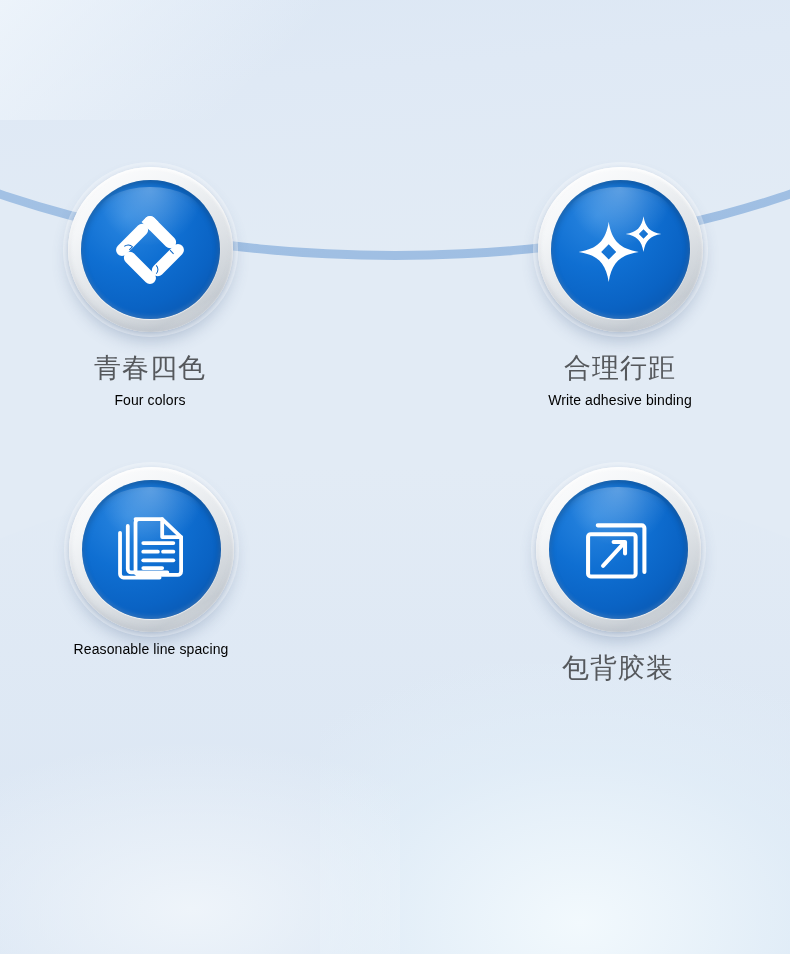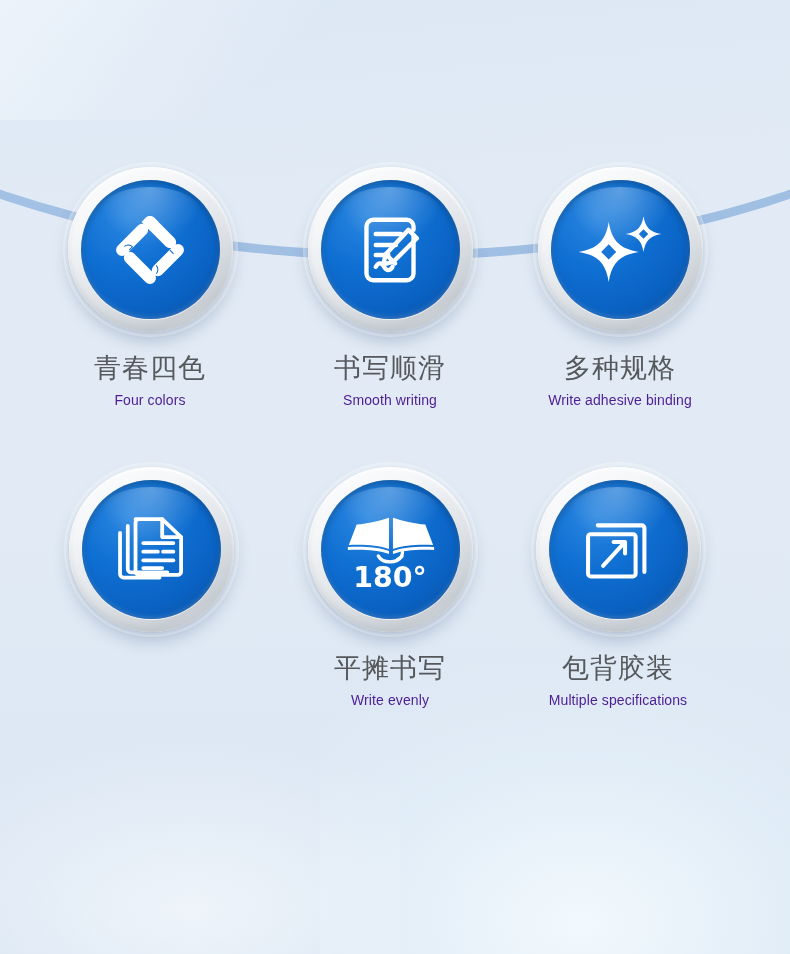--- a/index.html
+++ b/index.html
@@ -156,21 +156,21 @@
     font-size:27px;
     line-height:1.1;
     letter-spacing:1px;
     color:#55585c;
     font-family:"DejaVu Sans","Liberation Sans",sans-serif;
     white-space:nowrap;
   }
   .en-label{
     margin-top:9px;
     font-size:14px;
-    color:#4c1d95;
+    color:#000000;
     letter-spacing:.1px;
     white-space:nowrap;
   }
 
   
   .c1{ left:30px;  top:155px; }
   .c2{ left:270px; top:155px; }
   .c3{ left:500px; top:155px; }
   .c4{ left:31px;  top:455px; }
   .c5{ left:270px; top:455px; }
@@ -217,54 +217,35 @@
               <path d="M34 65.8 L34 61 A6.5 6.5 0 0 0 27.5 67" fill="none" stroke="#0a63c4" stroke-width="1.1"></path>
               <path d="M65.5 34.8 L71 34.8" fill="none" stroke="#0a63c4" stroke-width="1.1"></path>
             </g>
           </svg>
         </div>
       </div>
       <div class="cn-label">青春四色</div>
       <div class="en-label">Four colors</div>
     </div>
 
-    <div class="cell c2">
-      <div class="badge">
-        <div class="badge-inner">
-          <svg width="84" height="84" viewBox="0 0 100 100" aria-hidden="true">
-            <g fill="none" stroke="#fff" stroke-width="5.2" stroke-linecap="round" stroke-linejoin="round">
-              <path d="M78 34 V78 a8 8 0 0 1 -8 8 H30 a8 8 0 0 1 -8 -8 V22 a8 8 0 0 1 8 -8 h40 a8 8 0 0 1 8 8 v4"></path>
-              <path d="M33 31 H63"></path>
-              <path d="M33 44 H57"></path>
-              <path d="M33 56 H48"></path>
-              <path d="M33 70 q5 -8 10 0 t10 0"></path>
-              <path d="M72 26 l10 10 -28 28 -12 3 3 -12 Z"></path>
-              <path d="M45 55 l11 11"></path>
-            </g>
-          </svg>
-        </div>
-      </div>
-      <div class="cn-label">书写顺滑</div>
-      <div class="en-label">Smooth writing</div>
-    </div>
 
     <div class="cell c3">
       <div class="badge">
         <div class="badge-inner">
           <svg width="94" height="94" viewBox="0 0 100 100" aria-hidden="true">
 
             <path d="M38 20 C41 40 50 49 70 52 C50 55 41 64 38 84 C35 64 26 55 6 52 C26 49 35 40 38 20 Z
                      M38 44 L30 52 L38 60 L46 52 Z" fill="#fff" fill-rule="evenodd"></path>
 
             <path d="M75 14 C77 26 82 31 94 33 C82 35 77 40 75 52 C73 40 68 35 56 33 C68 31 73 26 75 14 Z
                      M75 28 L70 33 L75 38 L80 33 Z" fill="#fff" fill-rule="evenodd"></path>
           </svg>
         </div>
       </div>
-      <div class="cn-label">多种规格</div>
+      <div class="cn-label">合理行距</div>
       <div class="en-label">Write adhesive binding</div>
     </div>
 
     <div class="cell c4">
       <div class="badge">
         <div class="badge-inner">
           <svg width="86" height="86" viewBox="0 0 100 100" aria-hidden="true">
             <g fill="none" stroke="#fff" stroke-width="4.4" stroke-linecap="round" stroke-linejoin="round">
               <path d="M14 30 v48 a4 4 0 0 0 4 4 h42"></path>
               <path d="M23 22 v50 a4 4 0 0 0 4 4 h42"></path>
@@ -272,54 +253,34 @@
               <path d="M63 14 v21 h22"></path>
               <path d="M41 42 H76"></path>
               <path d="M41 52 H58"></path>
               <path d="M64 52 H76"></path>
               <path d="M41 62 H76"></path>
               <path d="M41 71 H63"></path>
             </g>
           </svg>
         </div>
       </div>
-    </div>
-
-    <div class="cell c5">
-      <div class="badge">
-        <div class="badge-inner">
-          <svg width="98" height="98" viewBox="0 0 100 100" aria-hidden="true">
-
-            <path d="M49 17 C40 20 27 23 16 24 L8 45 C21 44 38 45 49 49 Z" fill="#fff"></path>
-            <path d="M53 17 C62 20 75 23 86 24 L94 45 C81 44 64 45 53 49 Z" fill="#fff"></path>
-            <path d="M7 47 C21 46 38 47 49 51 L49 54 C38 50 21 49 7 50 Z" fill="#fff"></path>
-            <path d="M95 47 C81 46 64 47 53 51 L53 54 C64 50 81 49 95 50 Z" fill="#fff"></path>
-
-            <path d="M38 56 a13 10 0 0 0 24 0" fill="none" stroke="#fff" stroke-width="3.3" stroke-linecap="round"></path>
-            <path d="M62 57 l-4.5 2.5 M62 57 l.8 -5" fill="none" stroke="#fff" stroke-width="3.3" stroke-linecap="round"></path>
-
-            <text class="deg-text" x="50" y="88" font-size="29" text-anchor="middle">180°</text>
-          </svg>
-        </div>
-      </div>
-      <div class="cn-label">平摊书写</div>
-      <div class="en-label">Write evenly</div>
-    </div>
+      <div class="en-label">Reasonable line spacing</div>
+    </div>
+
 
     <div class="cell c6">
       <div class="badge">
         <div class="badge-inner">
           <svg width="88" height="88" viewBox="0 0 100 100" aria-hidden="true">
             <g fill="none" stroke="#fff" stroke-width="4.6" stroke-linecap="round" stroke-linejoin="round">
               <path d="M27 22 h50 a3 3 0 0 1 3 3 v50"></path>
               <rect x="16" y="32" width="54" height="48" rx="3"></rect>
               <path d="M33 68 L57 42"></path>
               <path d="M45 41 H58 V54"></path>
             </g>
           </svg>
         </div>
       </div>
       <div class="cn-label">包背胶装</div>
-      <div class="en-label">Multiple specifications</div>
     </div>
 
   </div>
 </div>
 
 </body></html>

